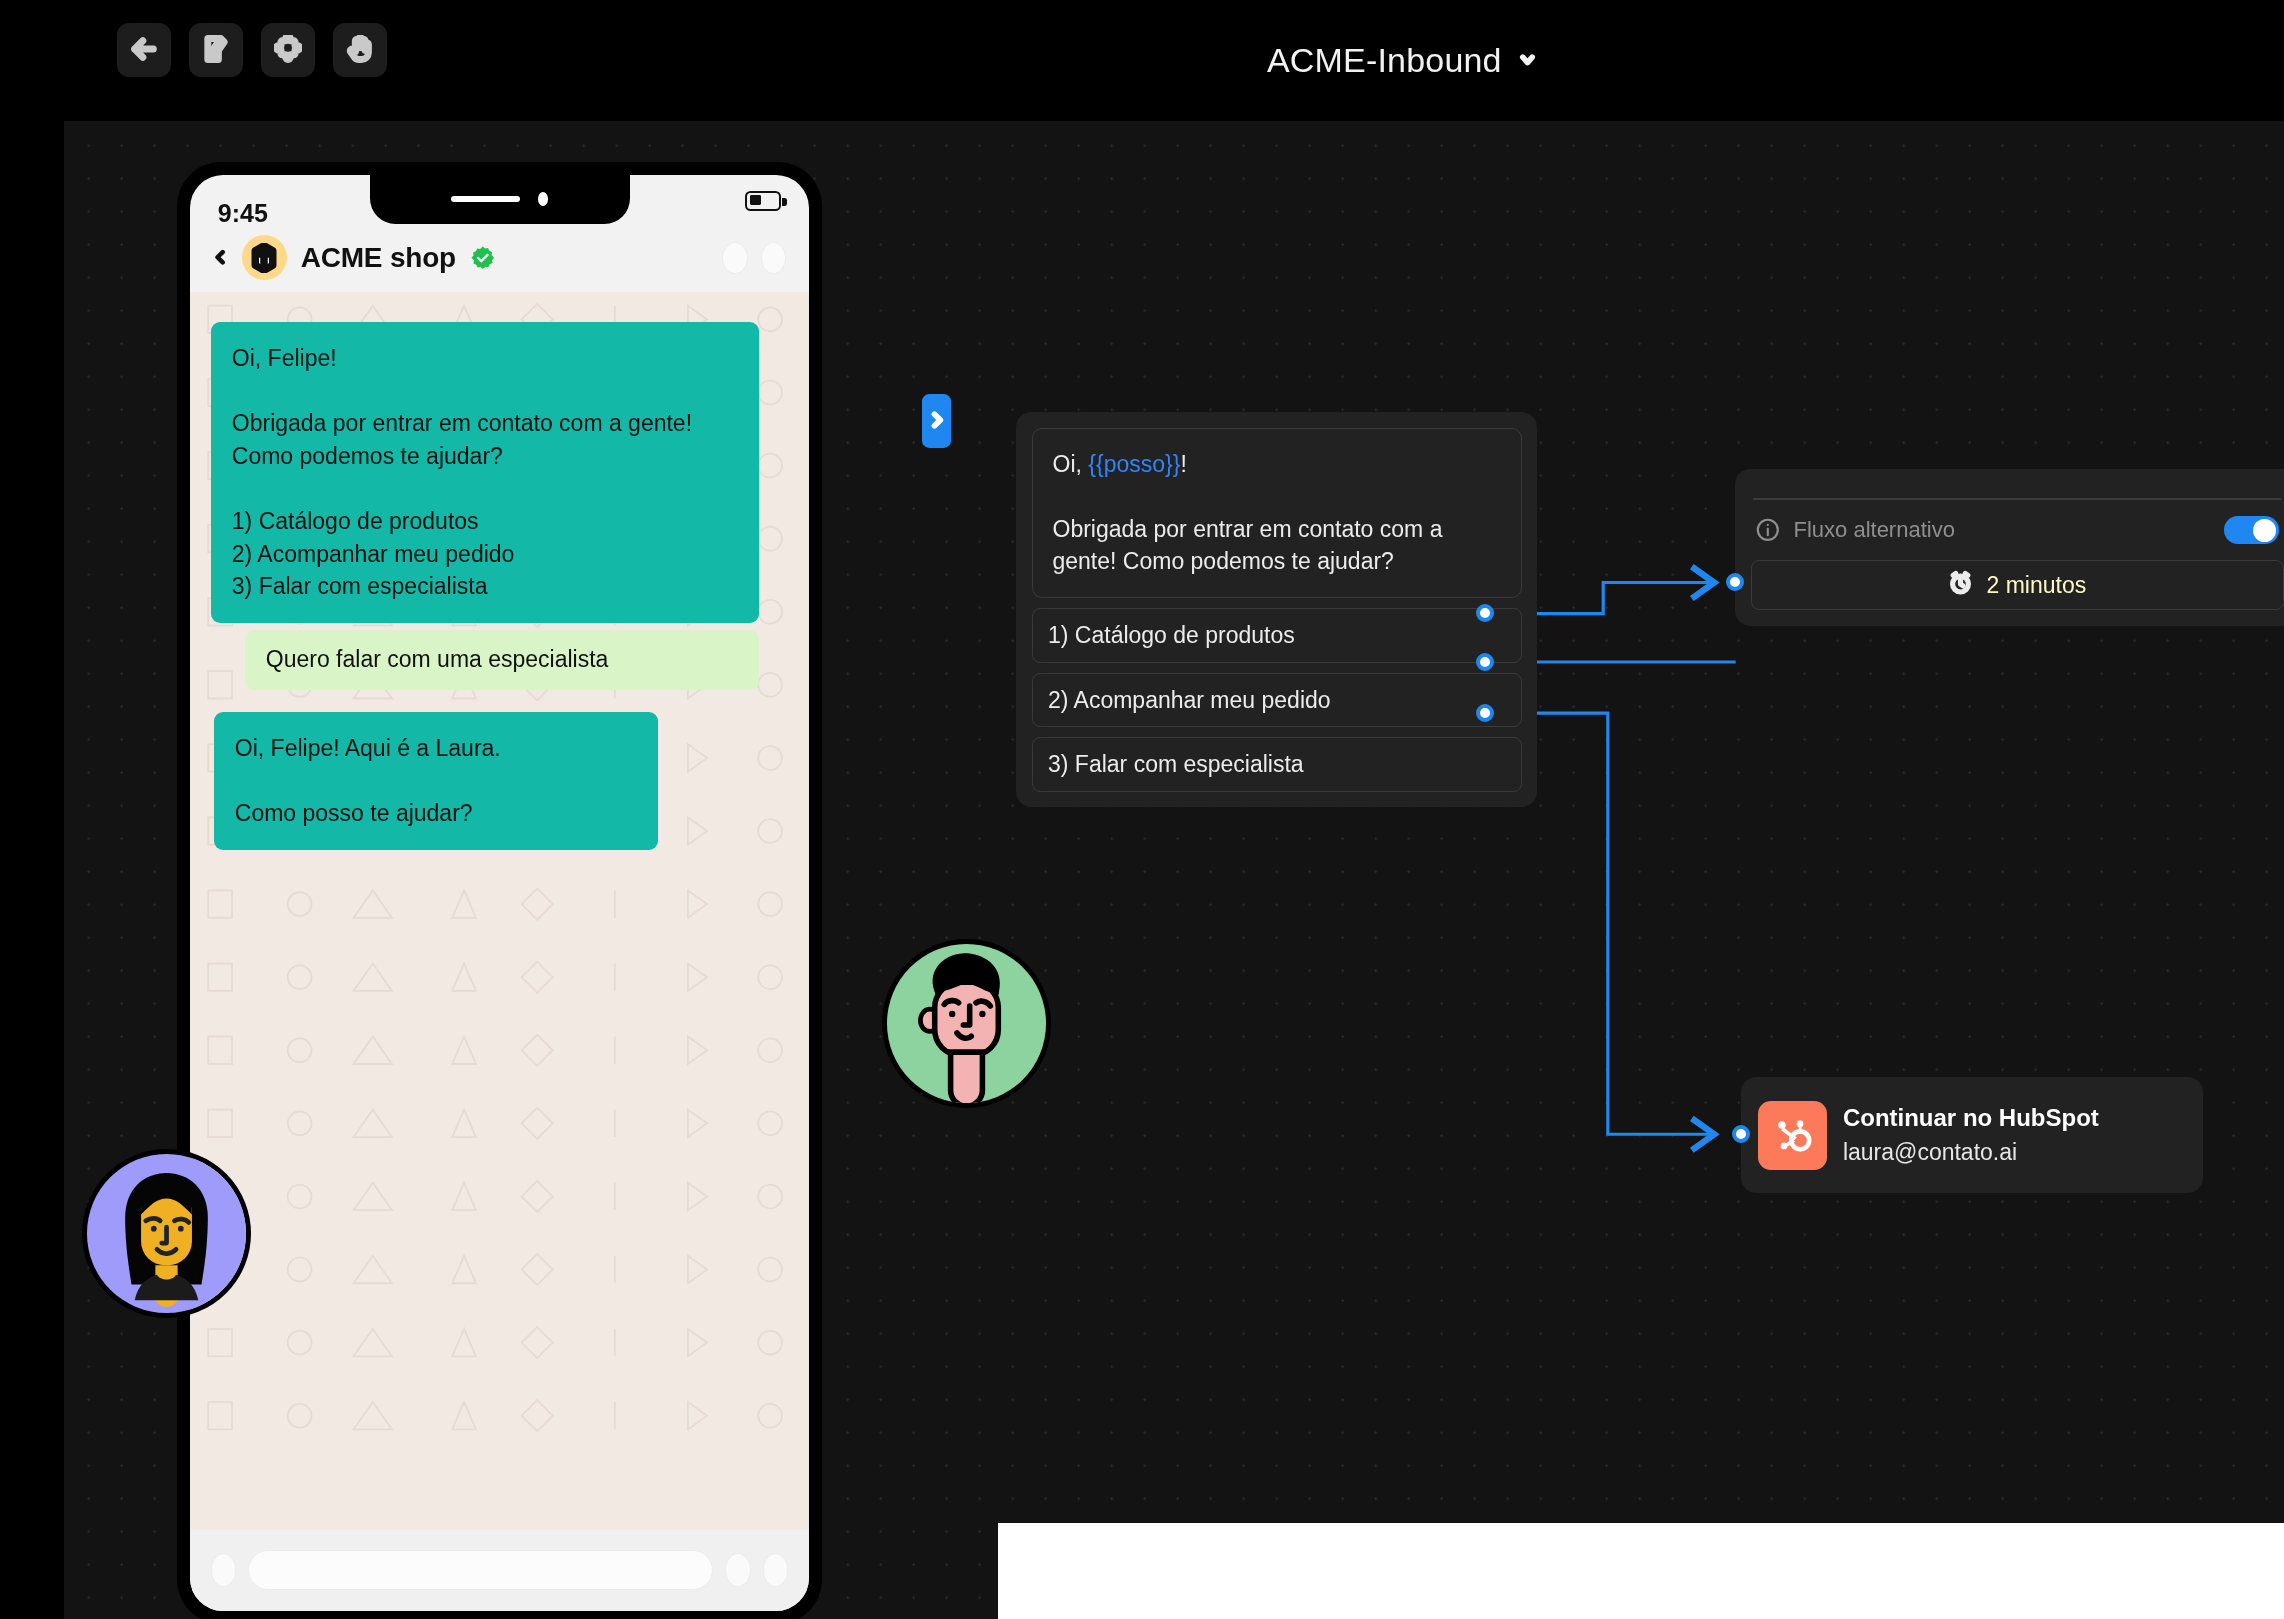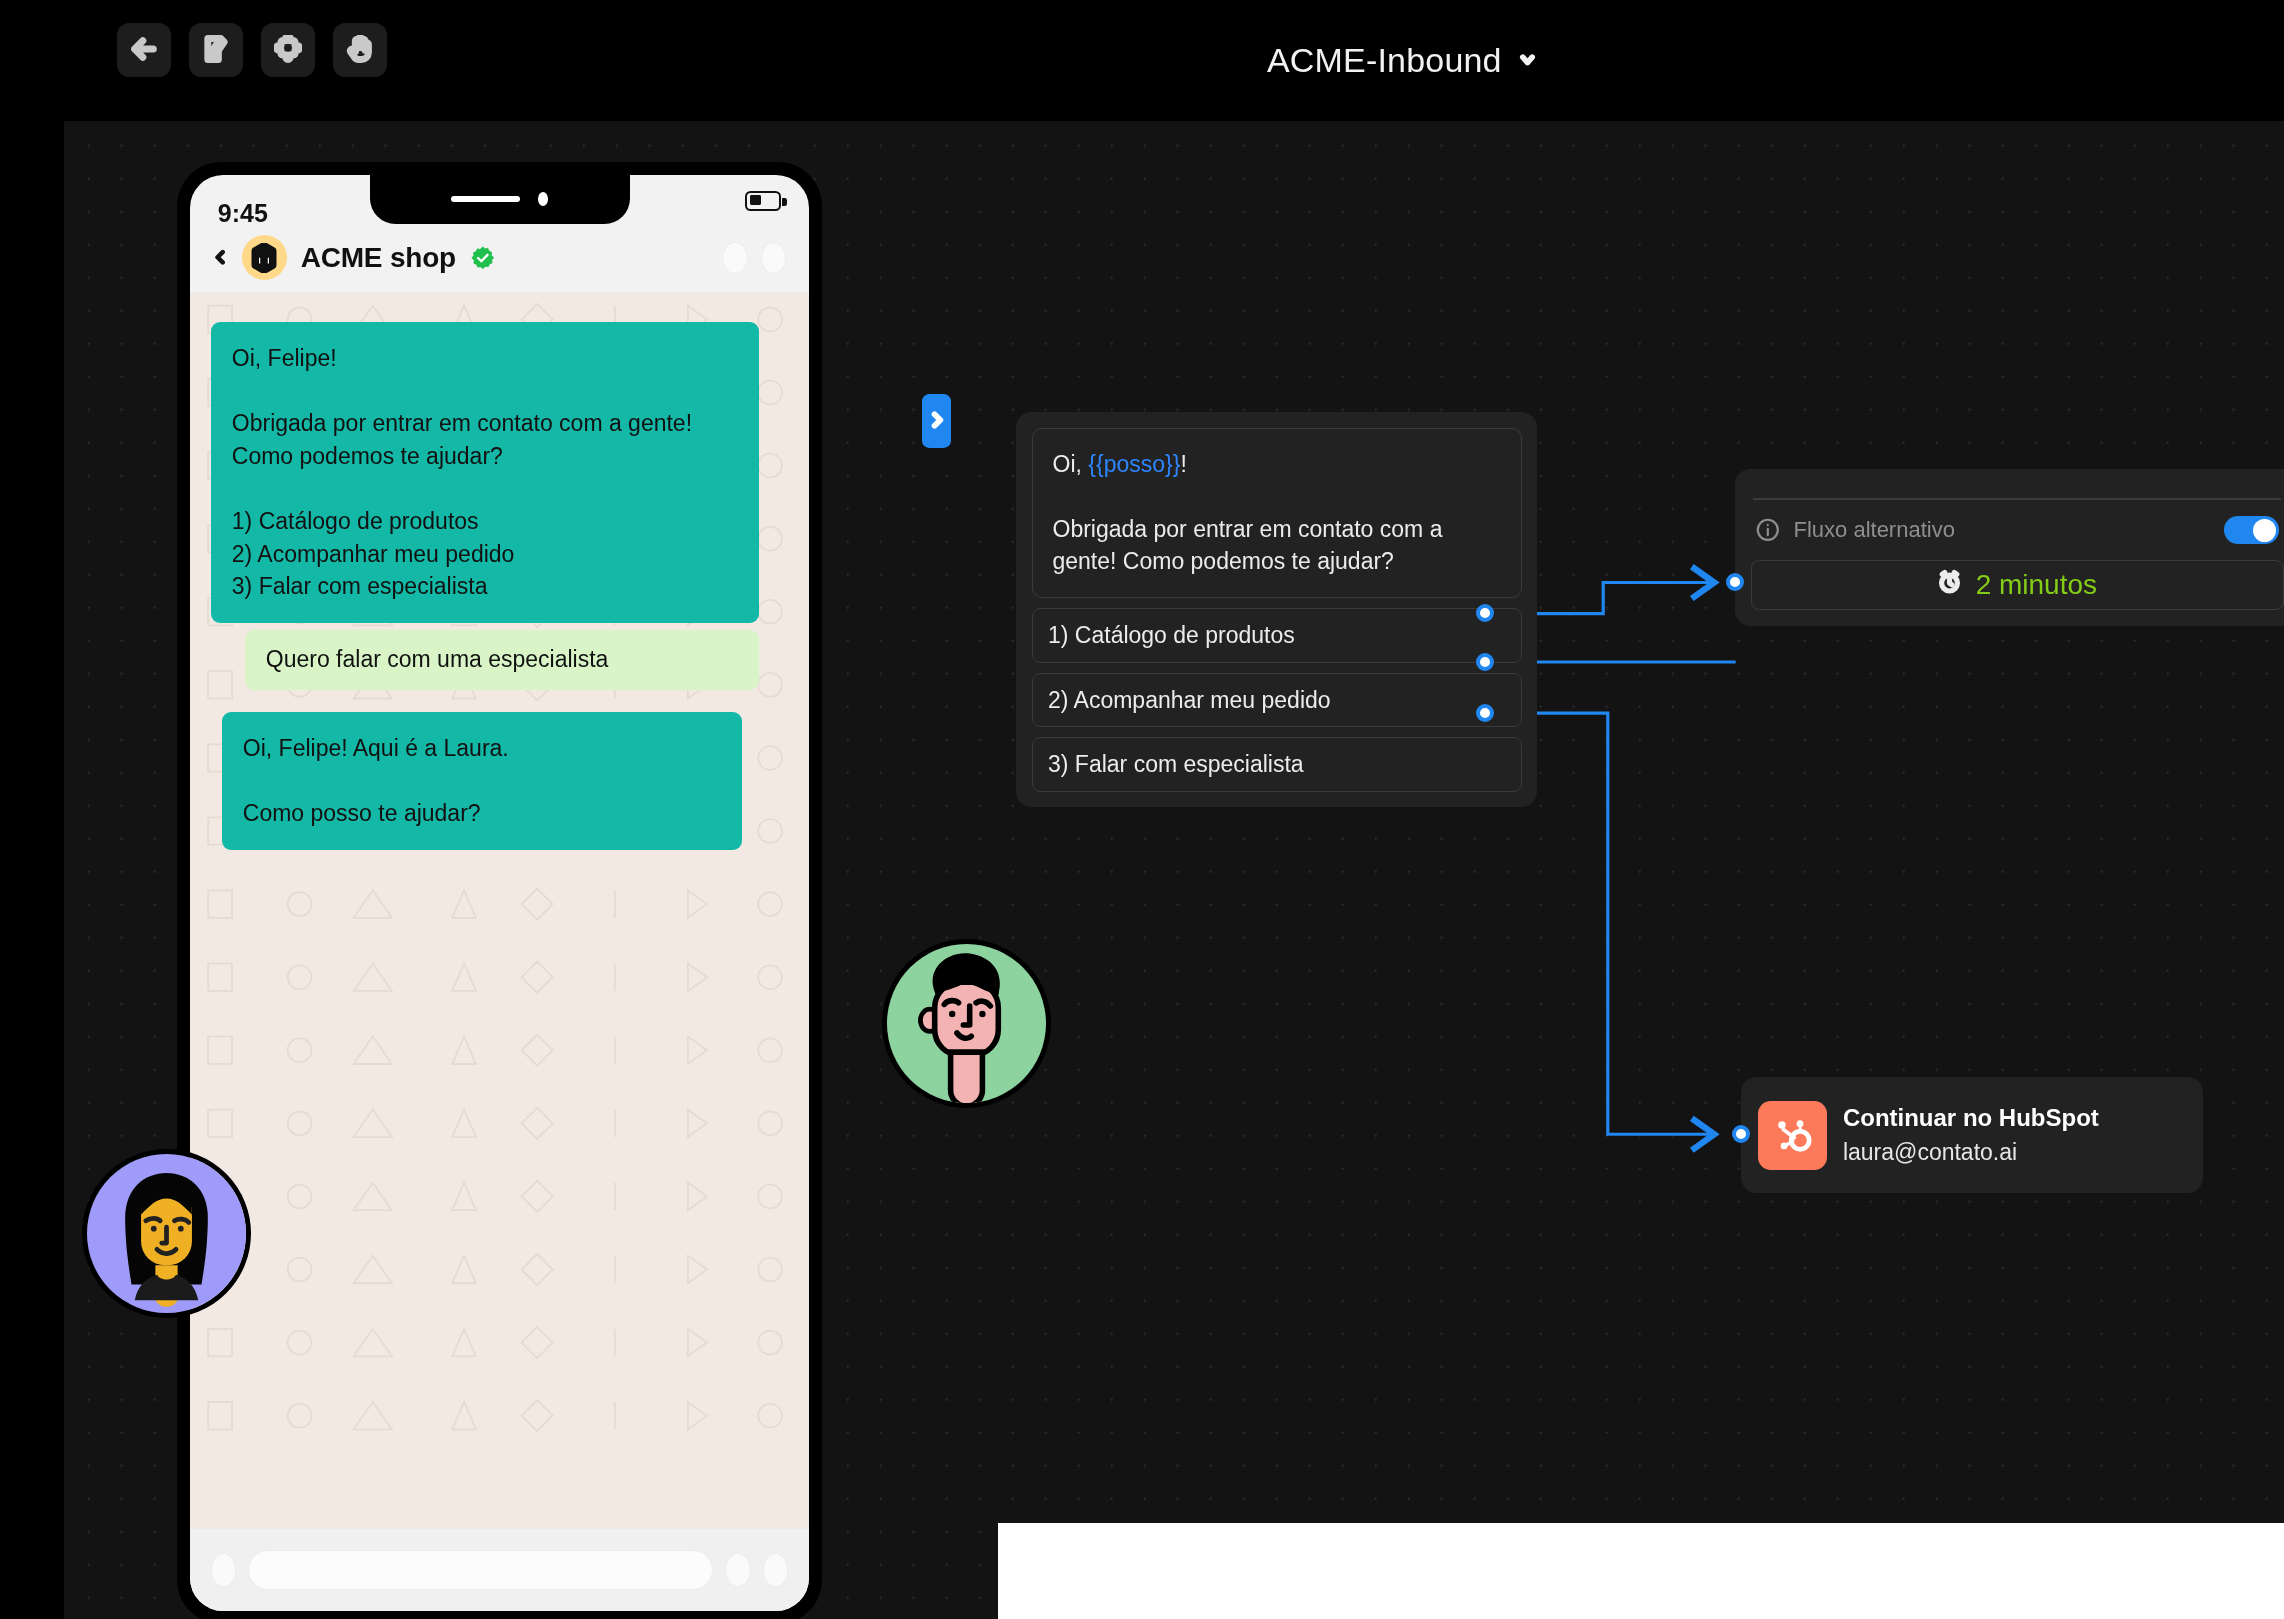--- a/index.html
+++ b/index.html
@@ -66,21 +66,21 @@
 
   .chat-body { position:absolute; left:0; top:117px; right:0; bottom:82px;
                background:#f2e9e3; overflow:hidden; }
   .doodles { position:absolute; inset:0; opacity:0.55; }
   .msg { position:absolute; border-radius:9px; padding:20px 21px;
          font-size:23px; line-height:1.42; color:#111; }
   .msg-in  { background:#14b8a6; }
   .msg-out { background:#d9f5c8; }
   #bubble1 { left:21px; top:30px; width:548px; }
   #bubble2 { left:55px; top:338px; width:514px; padding:13.7px 21px; }
-  #bubble3 { left:32px; top:420px; width:520px; }
+  #bubble3 { left:24px; top:420px; width:444px; }
 
   .composer { position:absolute; left:0; bottom:0; width:100%; height:82px;
               background:#f0f0f0; display:flex; align-items:center;
               padding:0 21px; gap:12px; }
   .comp-circle { width:25.6px; height:34px; border-radius:50%; background:#fafafa;
                  border:1.4px solid #ececec; }
   .comp-input { flex:1; height:40px; border-radius:21px; background:#fcfcfc;
                 border:1.4px solid #ececec; }
 
   
@@ -108,21 +108,21 @@
   .node-divider { height:1.4px; background:#3b3b3b; margin:13.7px 2.7px; }
   .alt-row { display:flex; align-items:center; gap:12.8px; padding:2.7px 4.6px 0 4.6px; }
   .alt-row .info { width:25.6px; height:25.6px; flex:0 0 auto; }
   .alt-label { font-size:22px; color:#8f8f8f; flex:1; }
   .toggle { width:55px; height:28px; border-radius:15.5px; background:#2087f0;
             position:relative; cursor:pointer; flex:0 0 auto; }
   .toggle::after { content:""; position:absolute; right:2.7px; top:2.7px; width:23px;
             height:23px; border-radius:50%; background:#fff; }
   .delay { margin-top:16.4px; border:1.4px solid #3b3b3b; border-radius:8.2px;
            height:50px; display:flex; align-items:center; justify-content:center;
-           gap:13.7px; font-size:28px; color:#84cc16; }
+           gap:13.7px; font-size:23px; color:#fef9c3; }
   .delay svg { width:25px; height:25px; stroke:#ececec; fill:none; stroke-width:5;
                stroke-linecap:round; stroke-linejoin:round; }
 
   #node-welcome { left:952px; top:291px; width:521px; }
   #node-catalog { left:1671px; top:348px; width:564px; }
   #node-hubspot { left:1677px; top:956px; width:462px; height:116px;
                   display:flex; align-items:center; gap:15.5px; padding:0 17.4px; }
 
   .hs-icon { width:69px; height:69px; border-radius:12.8px; background:#fc7a59;
              display:flex; align-items:center; justify-content:center; flex:0 0 auto; }

